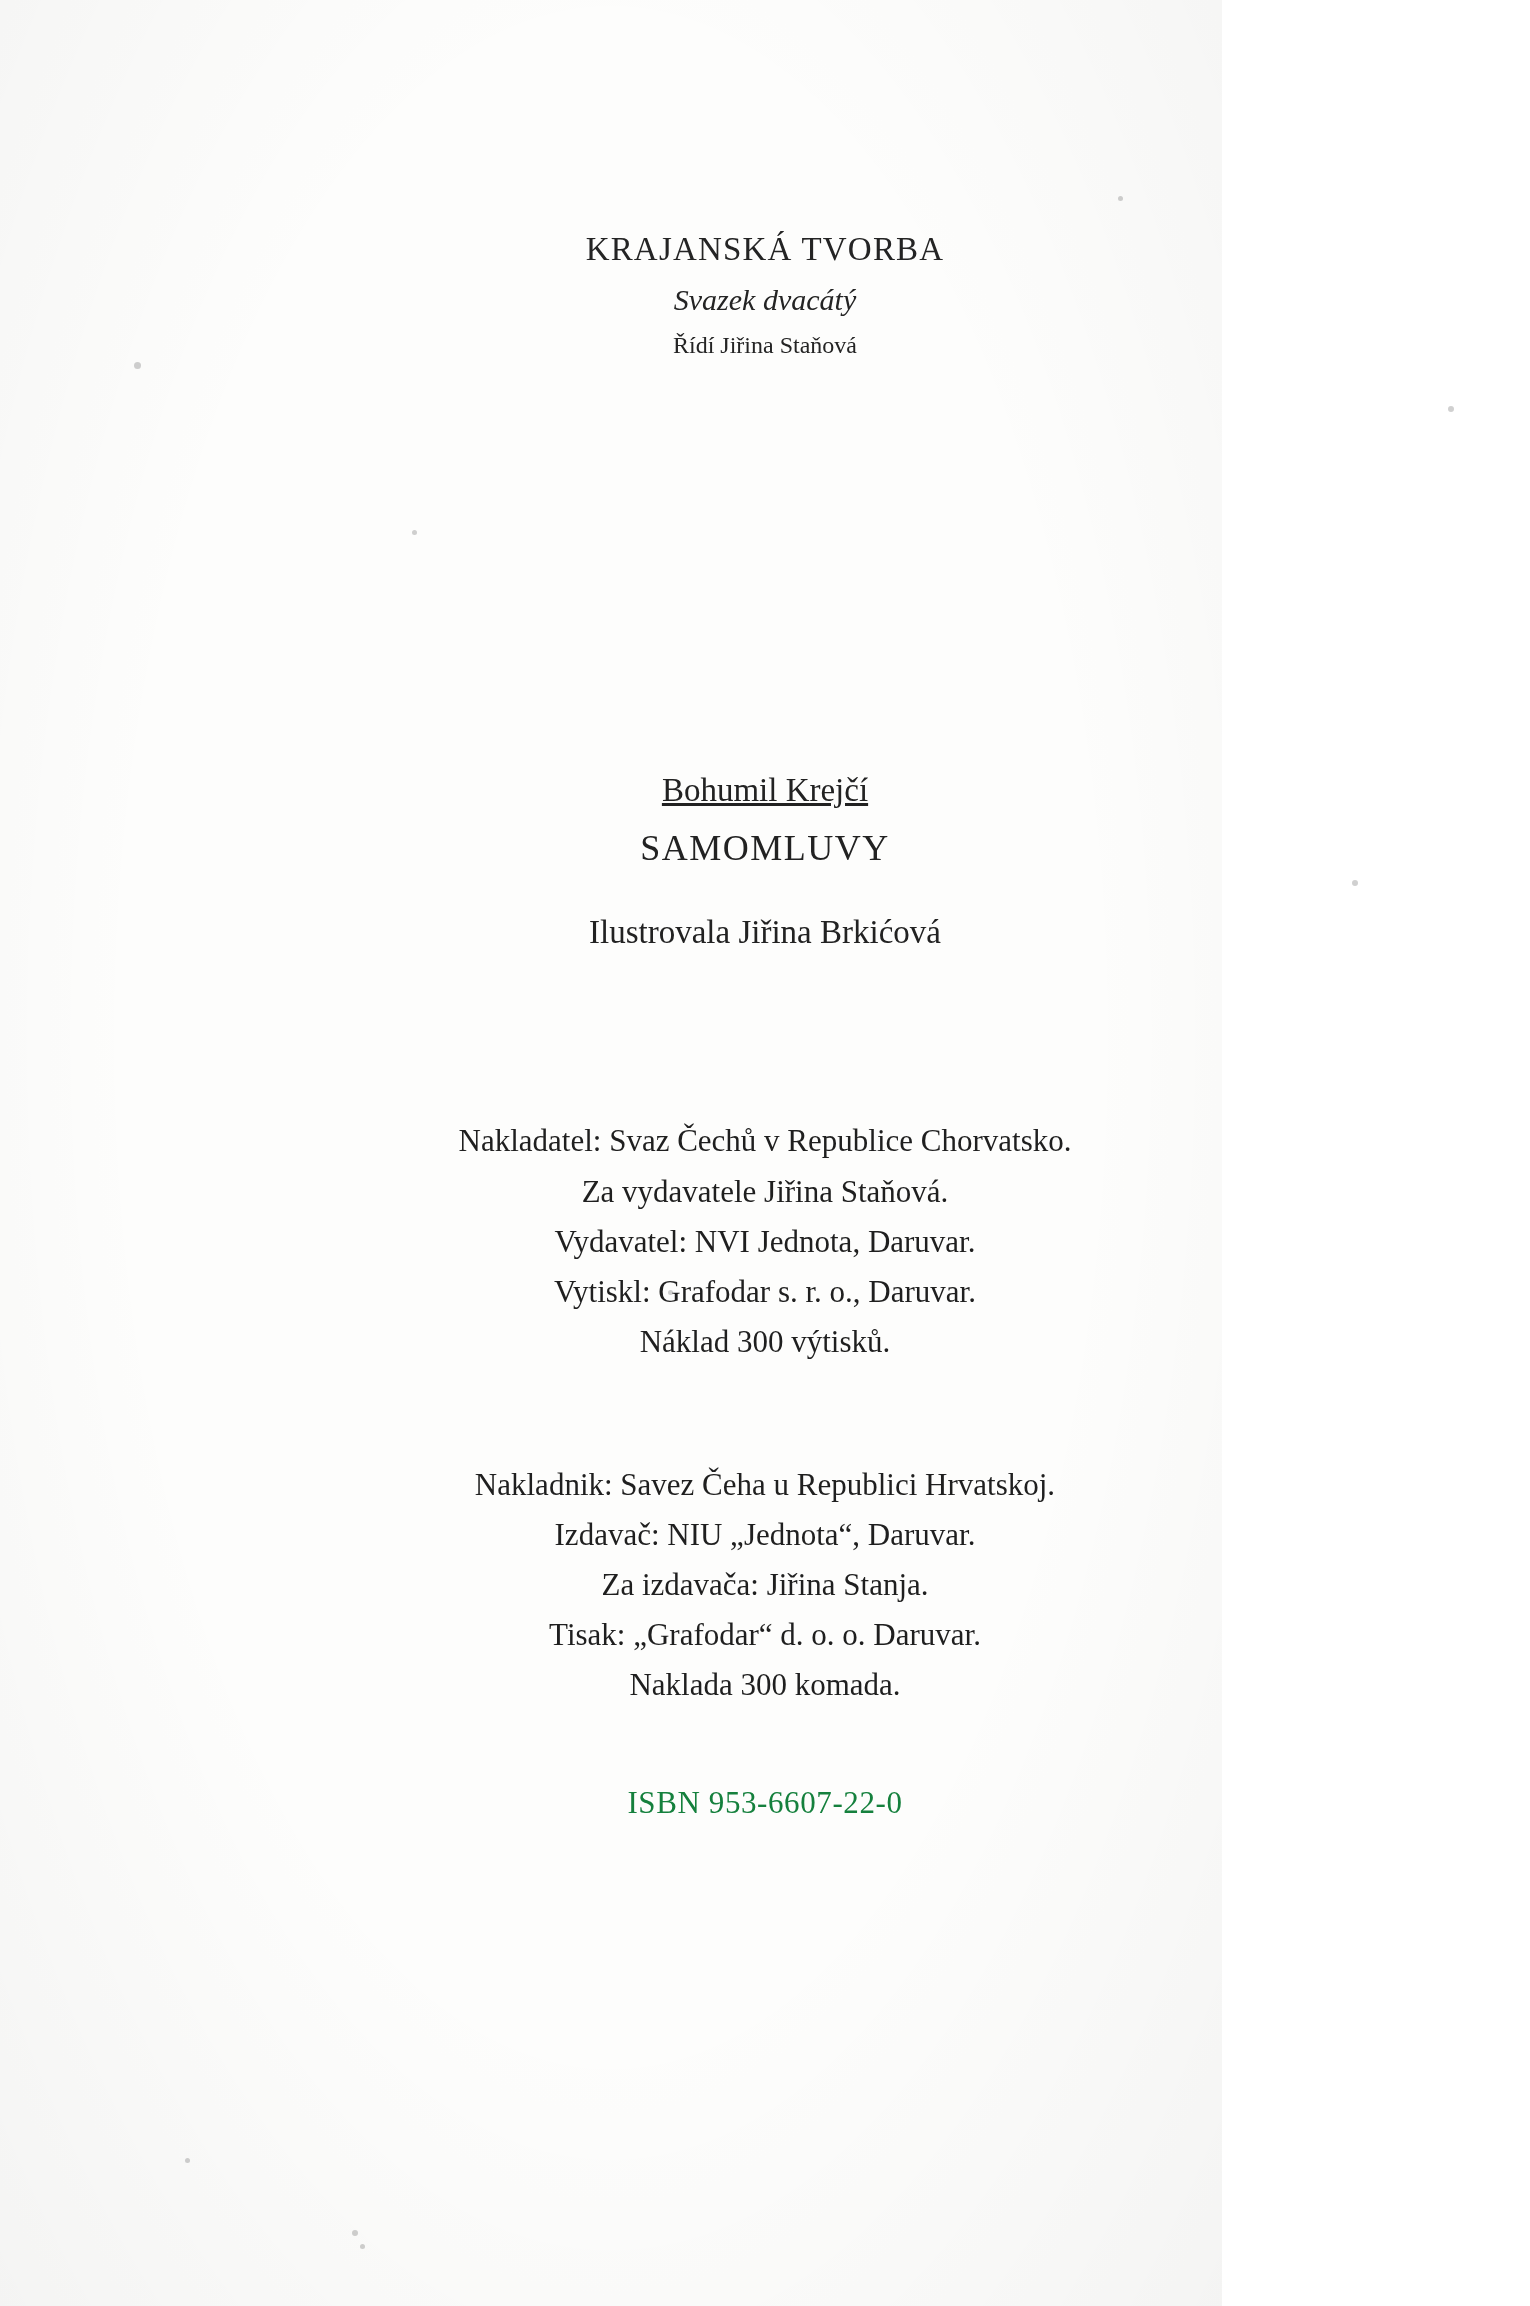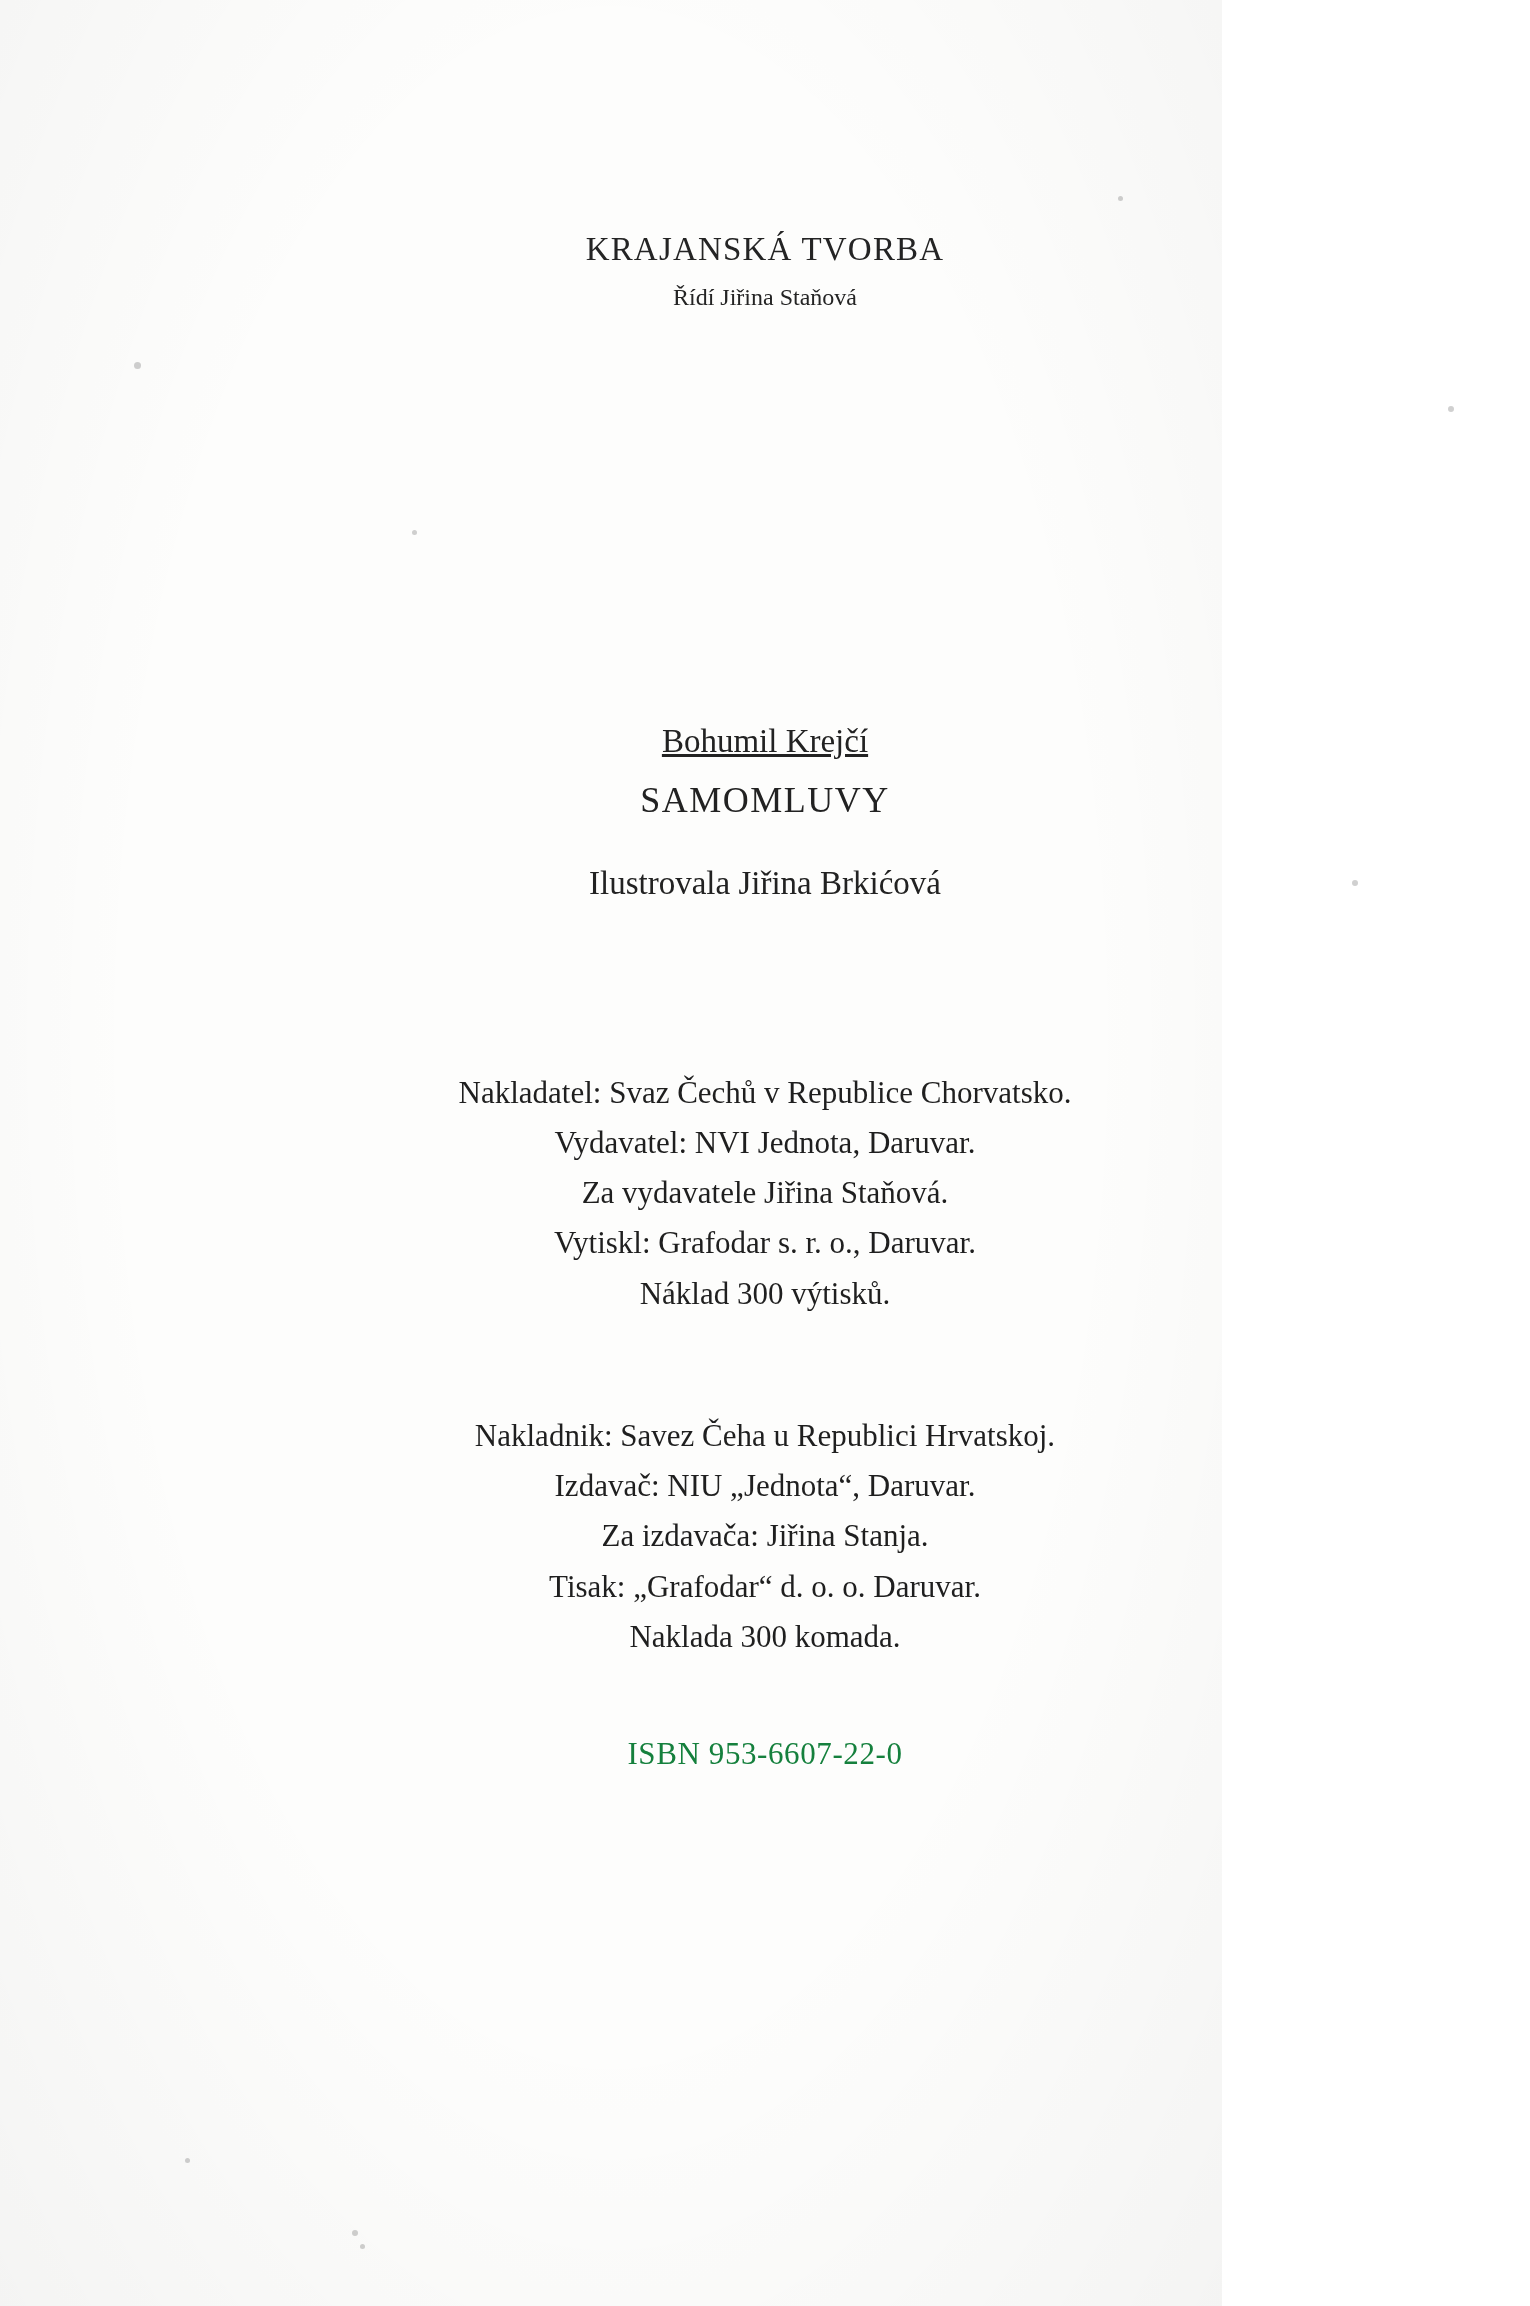--- a/index.html
+++ b/index.html
@@ -113,33 +113,34 @@
   <span class="speck" style="left:1352px; top:880px; width:6px; height:6px;"></span>
   <span class="speck" style="left:668px; top:1290px; width:5px; height:5px;"></span>
   <span class="speck" style="left:352px; top:2230px; width:6px; height:6px;"></span>
   <span class="speck" style="left:360px; top:2244px; width:5px; height:5px;"></span>
   <span class="speck" style="left:185px; top:2158px; width:5px; height:5px;"></span>
 
   <div class="content">
 
     <div class="series-block">
       <div class="series-title">KRAJANSKÁ TVORBA</div>
+      <div class="series-volume">Svazek dvacátý</div>
       <div class="series-editor">Řídí Jiřina Staňová</div>
     </div>
 
     <div class="title-block">
       <div class="author-name">Bohumil Krejčí</div>
       <div class="book-title">SAMOMLUVY</div>
       <div class="illustrator">Ilustrovala Jiřina Brkićová</div>
     </div>
 
     <div class="imprint-block first">
       <div class="imprint-line">Nakladatel: Svaz Čechů v Republice Chorvatsko.</div>
+      <div class="imprint-line">Za vydavatele Jiřina Staňová.</div>
       <div class="imprint-line">Vydavatel: NVI Jednota, Daruvar.</div>
-      <div class="imprint-line">Za vydavatele Jiřina Staňová.</div>
       <div class="imprint-line">Vytiskl: Grafodar s. r. o., Daruvar.</div>
       <div class="imprint-line">Náklad 300 výtisků.</div>
     </div>
 
     <div class="imprint-block second">
       <div class="imprint-line">Nakladnik: Savez Čeha  u Republici Hrvatskoj.</div>
       <div class="imprint-line">Izdavač: NIU „Jednota“, Daruvar.</div>
       <div class="imprint-line">Za izdavača: Jiřina Stanja.</div>
       <div class="imprint-line">Tisak: „Grafodar“ d. o. o. Daruvar.</div>
       <div class="imprint-line">Naklada 300 komada.</div>

